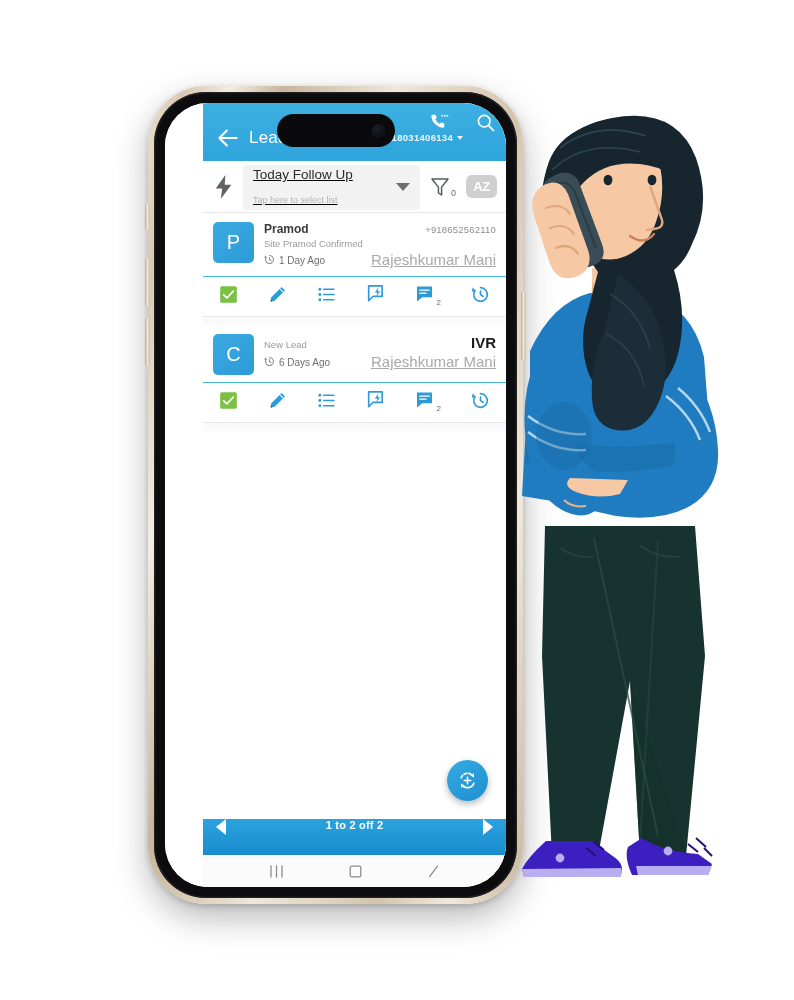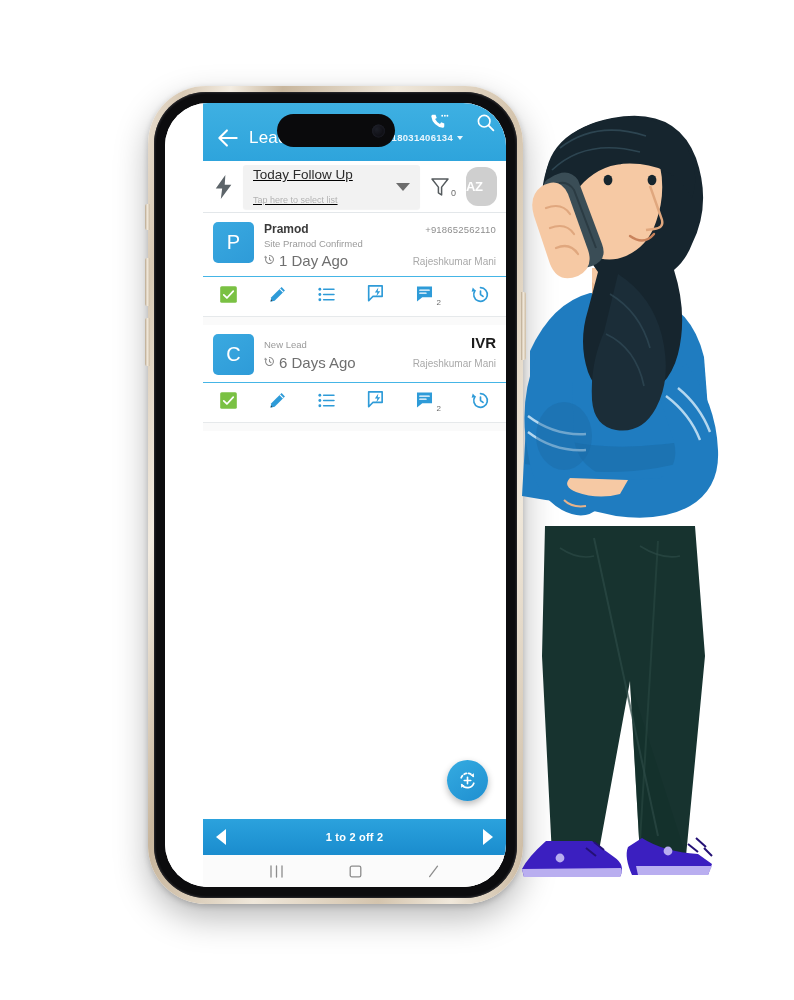--- a/index.html
+++ b/index.html
@@ -79,65 +79,65 @@
     box-shadow: 0 1px 1px rgba(0,0,0,.05);
     text-decoration: underline;
   }
   #list-select-texts { display:flex; flex-direction:column; justify-content:center; }
   #list-select-value { font-size: 13.5px; color:#2b2b2b; line-height:15px; }
   #list-select-hint { font-size: 9px; color:#b3b3b3; line-height:12px; margin-top:12px; }
   #list-caret { margin-left:auto; width:0;height:0;border-left:7px solid transparent;border-right:7px solid transparent;border-top:8px solid #6d6d6d; }
   #filter-btn { display:flex; align-items:flex-end; gap:1px; padding: 0 2px; cursor:pointer; }
   #filter-count { font-size: 9px; color:#6b6b6b; line-height: 10px; }
   #sort-btn {
-    width: 31px; height: 39px; background:#cfcfcf; border-radius:12px;
-    display:flex; align-items:center; justify-content:flex-start; cursor:pointer;
+    width: 31px; height: 23px; background:#cfcfcf; border-radius:6px;
+    display:flex; align-items:center; justify-content:center; cursor:pointer;
   }
   #sort-label { color:#fff; font-size:13px; font-weight:700; letter-spacing:-.5px; }
 
   
   #lead-list { flex: 1 1 auto; background:#ffffff; overflow:hidden; }
   .lead-card { background:#fff; border-bottom: 1px solid #e6e9eb; }
   .lead-main { display:flex; padding: 9px 10px 7px 10px; gap: 10px; }
   .lead-avatar {
     width: 41px; height: 41px; flex: 0 0 41px; border-radius: 5px;
     background: linear-gradient(145deg,#3aa9e0 0%, #2e9bd8 100%);
     display:flex; align-items:center; justify-content:center;
     color:#fff; font-size: 20px; font-weight: 500;
   }
   .lead-info { flex: 1 1 auto; min-width:0; display:flex; flex-direction:column; gap:2px; }
   .lead-row { display:flex; align-items:baseline; justify-content:space-between; gap:6px; }
   .lead-name { font-size: 12px; font-weight: 700; color:#3a3a3a; }
   .lead-phone { font-size: 9.5px; color:#8e8e8e; letter-spacing:.2px; }
   .lead-status { font-size: 9.5px; color:#9a9a9a; }
   .lead-source { font-size: 15px; color:#1c1c1c; font-weight:700; }
   .lead-timewrap { display:flex; align-items:center; gap:4px; }
-  .lead-time { font-size: 15px; color:#6f6f6f; }
-  .lead-owner { font-size: 10px; color:#a9a9a9; }
+  .lead-time { font-size: 10px; color:#6f6f6f; }
+  .lead-owner { font-size: 15px; color:#a9a9a9;text-decoration:underline; }
   .lead-actions {
     display:flex; align-items:center; justify-content:space-between;
     padding: 7px 16px 8px 16px; border-top: 1px solid #45b5e6;
     background:#fff;
   }
   .action-btn { display:flex; align-items:flex-end; gap:2px; cursor:pointer; }
   .action-count { font-size:8px; color:#6d6d6d; line-height:9px; }
   .lead-gap { height: 8px; background:#fafafa; }
 
   
   #fab {
     position:absolute; right: 18px; bottom: 86px;
     width: 41px; height: 41px; border-radius: 50%;
     background: linear-gradient(145deg,#35abe1,#1f8fd0);
     box-shadow: 0 3px 7px rgba(0,0,0,.28);
     display:flex; align-items:center; justify-content:center; cursor:pointer; z-index: 20;
   }
   #pagination {
     flex: 0 0 36px; height: 36px;
     background: linear-gradient(180deg,#2ba2dd 0%,#1a8cce 100%);
-    display:flex; align-items:center; justify-content:space-between;
+    display:flex; align-items:flex-start; justify-content:space-between;
     padding: 0 13px; color:#fff;gap:8px;
   }
   .page-arrow { width:0;height:0; cursor:pointer; }
   #page-prev { border-top:8px solid transparent; border-bottom:8px solid transparent; border-right:10px solid #fff; }
   #page-next { border-top:8px solid transparent; border-bottom:8px solid transparent; border-left:10px solid #fff; }
   #page-label { font-size: 11px; font-weight: 700; letter-spacing:.2px; }
 
   
   #navbar { flex:0 0 32px; height:32px; background:#fbfbfb; display:flex; align-items:center; justify-content:space-around; padding: 0 34px; }
   .nav-btn { opacity:.55; cursor:pointer; }

